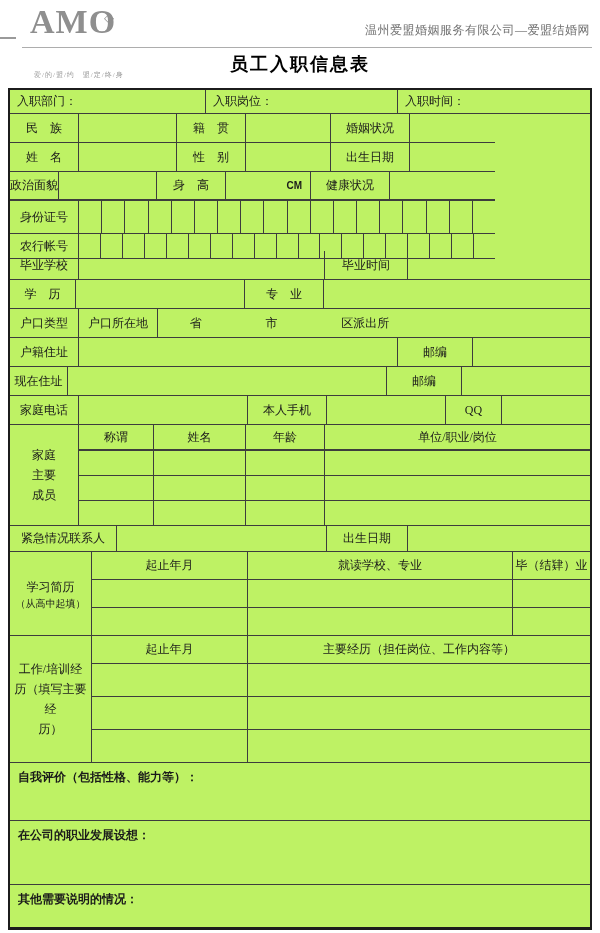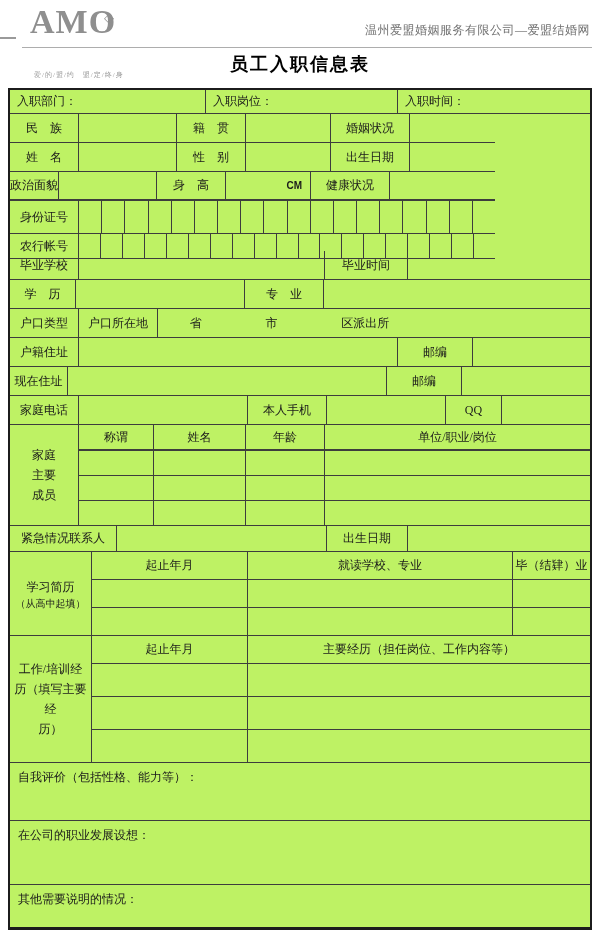--- a/index.html
+++ b/index.html
@@ -66,21 +66,21 @@
     font-size:12px;text-align:center;line-height:20px;
   }
   .side .note{font-size:10px;line-height:14px;}
   .sright{flex:1;display:flex;flex-direction:column;}
   .cb{
     display:inline-block;width:9px;height:9px;border:1px solid #333;
     margin-right:6px;background:#fff;flex:none;
   }
   .cbitem{display:flex;align-items:center;margin-right:26px;font-size:12px;}
   .unit{font-family:"Liberation Sans",sans-serif;font-weight:bold;font-size:10px;}
-  .freec{display:block;padding:6px 8px;font-size:12px;}
+  .freec{display:block;padding:6px 8px;font-size:12px;font-weight:bold;}
   .spread{justify-content:space-around;}
 </style>
 </head>
 <body>
 
 <div class="hdr">
   <div class="logo">
     <div class="logo-text">
       <span>AMO</span>
       <span class="logo-diamond">◇</span>

